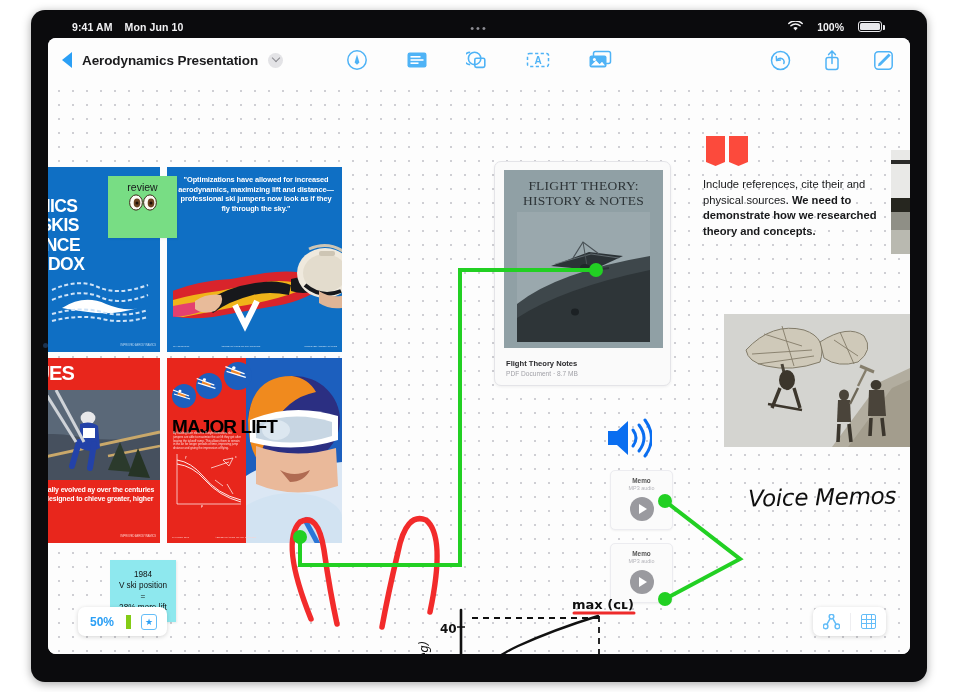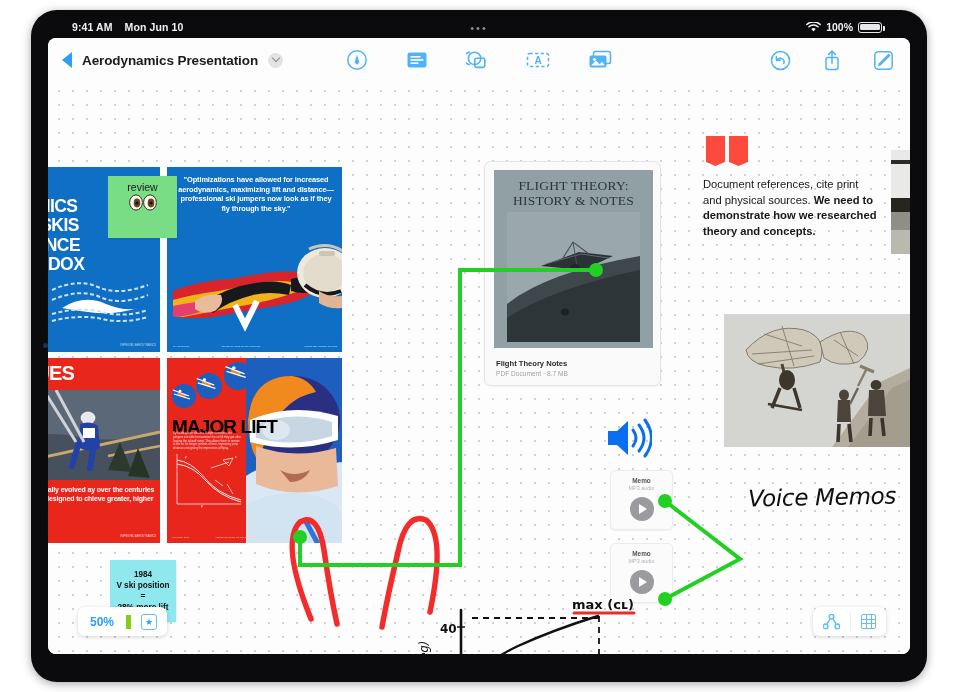--- a/index.html
+++ b/index.html
@@ -8,21 +8,21 @@
     background: #ffffff;
     font-family: "Liberation Sans", sans-serif;
     overflow: hidden;
   }
 
   
   #device {
     position: absolute; left: 31px; top: 10px;
     width: 896px; height: 672px;
     background: #0b0b0d;
-    border-radius: 26px;
+    border-radius: 14px;
     box-shadow: 0 2px 10px rgba(0,0,0,.35);
   }
   #screen {
     position: absolute; left: 17px; top: 28px;
     width: 862px; height: 616px;
     background: #fdfdfd;
     border-radius: 8px;
     overflow: hidden;
   }
   #bezel-dot {
@@ -34,21 +34,21 @@
   
   #statusbar {
     position: absolute; left: 17px; top: 8px; width: 862px; height: 18px;
     color: #f2f2f4; font-size: 10.5px; font-weight: bold;
     display: flex; align-items: center;
   }
   #status-left { margin-left: 24px; letter-spacing: .1px; }
   #status-left .day { margin-left: 9px; font-weight: bold; }
   #status-right {
     margin-left: auto; margin-right: 28px;
-    display: flex; align-items: center; gap: 5px;
+    display: flex; gap: 14px;
   }
   .wifi-glyph { display:block; }
   .batt {
     width: 24px; height: 11px; border: 1.3px solid #e9e9ec;
     border-radius: 3px; position: relative; display:inline-block;
   }
   .batt::after {
     content:""; position:absolute; right:-3.5px; top:3px;
     width:2px; height:5px; background:#e9e9ec; border-radius:0 1px 1px 0;
   }
@@ -151,26 +151,26 @@
   }
   #sticky-review .txt{
     text-align:center; font-size:10.5px; color:#16181a; padding-top:5px;
     font-family:"Liberation Sans", sans-serif;
   }
   #sticky-review .eyes{ text-align:center; margin-top:1px; }
   #sticky-1984 {
     left:62px; top:478px; width:66px; height:62px; background:#8ee8ee;
     box-shadow: 1px 1px 2px rgba(0,0,0,.08);
     display:flex; flex-direction:column; align-items:center; justify-content:center;
-    font-size:8.2px; line-height:11px; color:#111; font-weight:bold; text-align:center;
+    font-size:8.2px; line-height:11px; color:#111; font-weight:normal; text-align:center;
   }
 
   
   #pdf-card {
-    position:absolute; left:436px; top:79px; width:177px; height:225px;
+    position:absolute; left:446px; top:79px; width:177px; height:225px;
     background:#fafafa; border:1px solid #e4e4e8; border-radius:7px;
     box-shadow:0 1px 3px rgba(0,0,0,.06); overflow:hidden;
   }
   #pdf-thumb{
     position:absolute; left:9px; top:8px; width:159px; height:178px;
     background:#90a0a5; overflow:hidden;
   }
   #pdf-thumb .hd{
     text-align:center; color:#2d3437; font-family:"Liberation Serif", serif;
     font-size:13.5px; line-height:15px; padding-top:8px; letter-spacing:.2px;
@@ -546,21 +546,21 @@
           <div class="sub">PDF Document · 8.7 MB</div>
         </div>
       </div>
 
       <svg id="book-icon" width="44" height="32" viewBox="0 0 44 32">
         <path d="M1 1 H20 V27 L10.5 31 L1 27 Z" fill="#fc4a3c"></path>
         <path d="M24 1 H43 V27 L33.5 31 L24 27 Z" fill="#fc4a3c"></path>
       </svg>
 
       <div id="ref-text">
-        <span>Document references, cite print and physical sources.</span>
+        <span>Include references, cite their and physical sources.</span>
         <b>We need to demonstrate how we researched theory and concepts.</b>
       </div>
 
       <div id="photo-glider">
         <svg width="190" height="133" viewBox="0 0 190 133">
           <rect width="190" height="133" fill="#d9d9d6"></rect>
           <rect width="190" height="133" fill="#cfcfca" opacity=".45"></rect>
 
           <path d="M108 133 L156 68 L190 52 L190 133 Z" fill="#b2ad9f"></path>
           <path d="M124 133 L168 74 L190 64 L190 133 Z" fill="#a39d8d"></path>

